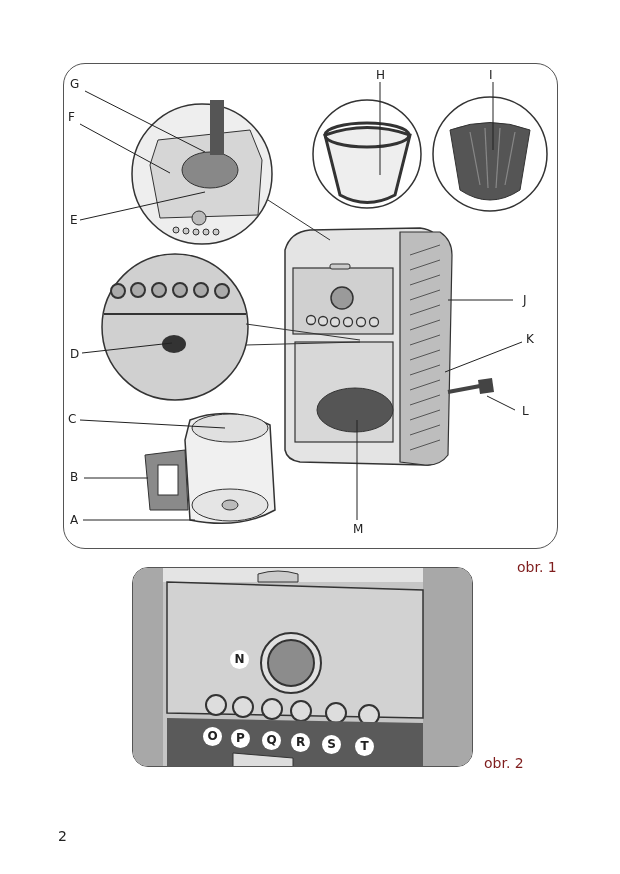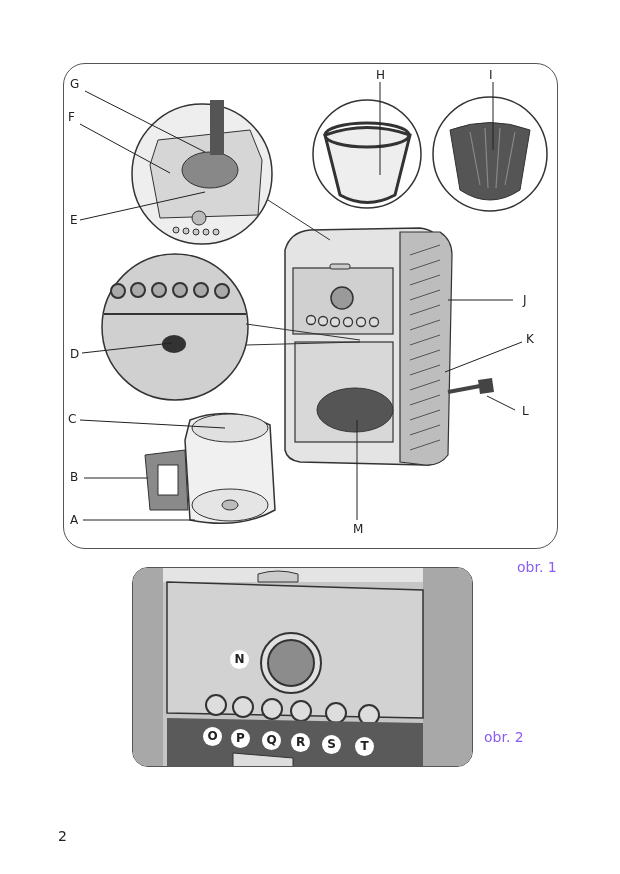--- a/index.html
+++ b/index.html
@@ -1,21 +1,21 @@
 <!DOCTYPE html>
 <html><head>
 <meta charset="utf-8">
 <style>
   html,body{margin:0;padding:0;background:#fff;}
   body{width:620px;height:874px;position:relative;overflow:hidden;font-family:"DejaVu Sans",sans-serif;color:#222;}
   .panel1{position:absolute;left:63px;top:63px;width:495px;height:486px;border:1.5px solid #555;border-radius:22px;box-sizing:border-box;background:#fff;}
   .panel2{position:absolute;left:132px;top:567px;width:341px;height:200px;border:1.5px solid #555;border-radius:16px;box-sizing:border-box;overflow:hidden;background:#c9c9c9;}
   svg{position:absolute;left:0;top:0;}
   .lbl{position:absolute;font-size:12px;color:#222;line-height:1;}
-  .cap{position:absolute;font-size:14px;color:#8b5cf6;}
+  .cap{position:absolute;font-size:14px;color:#7f1d1d;}
   .pnum{position:absolute;left:58px;top:828px;font-size:14px;color:#222;}
   .circle-lbl{position:absolute;width:19px;height:19px;border-radius:50%;background:#fff;color:#222;font-size:12px;font-weight:bold;text-align:center;line-height:19px;}
 </style>
 </head>
 <body>
 
 <div class="panel1"></div>
 
 <svg width="620" height="874">
 
@@ -173,15 +173,15 @@
 </div>
 
 <span class="circle-lbl" style="left:230px;top:650px">N</span>
 <span class="circle-lbl" style="left:203px;top:727px">O</span>
 <span class="circle-lbl" style="left:231px;top:729px">P</span>
 <span class="circle-lbl" style="left:262px;top:731px">Q</span>
 <span class="circle-lbl" style="left:291px;top:733px">R</span>
 <span class="circle-lbl" style="left:322px;top:735px">S</span>
 <span class="circle-lbl" style="left:355px;top:737px">T</span>
 
-<span class="cap" style="left:484px;top:729px">obr. 2</span>
+<span class="cap" style="left:484px;top:755px">obr. 2</span>
 
 <span class="pnum">2</span>
 
 </body></html>

